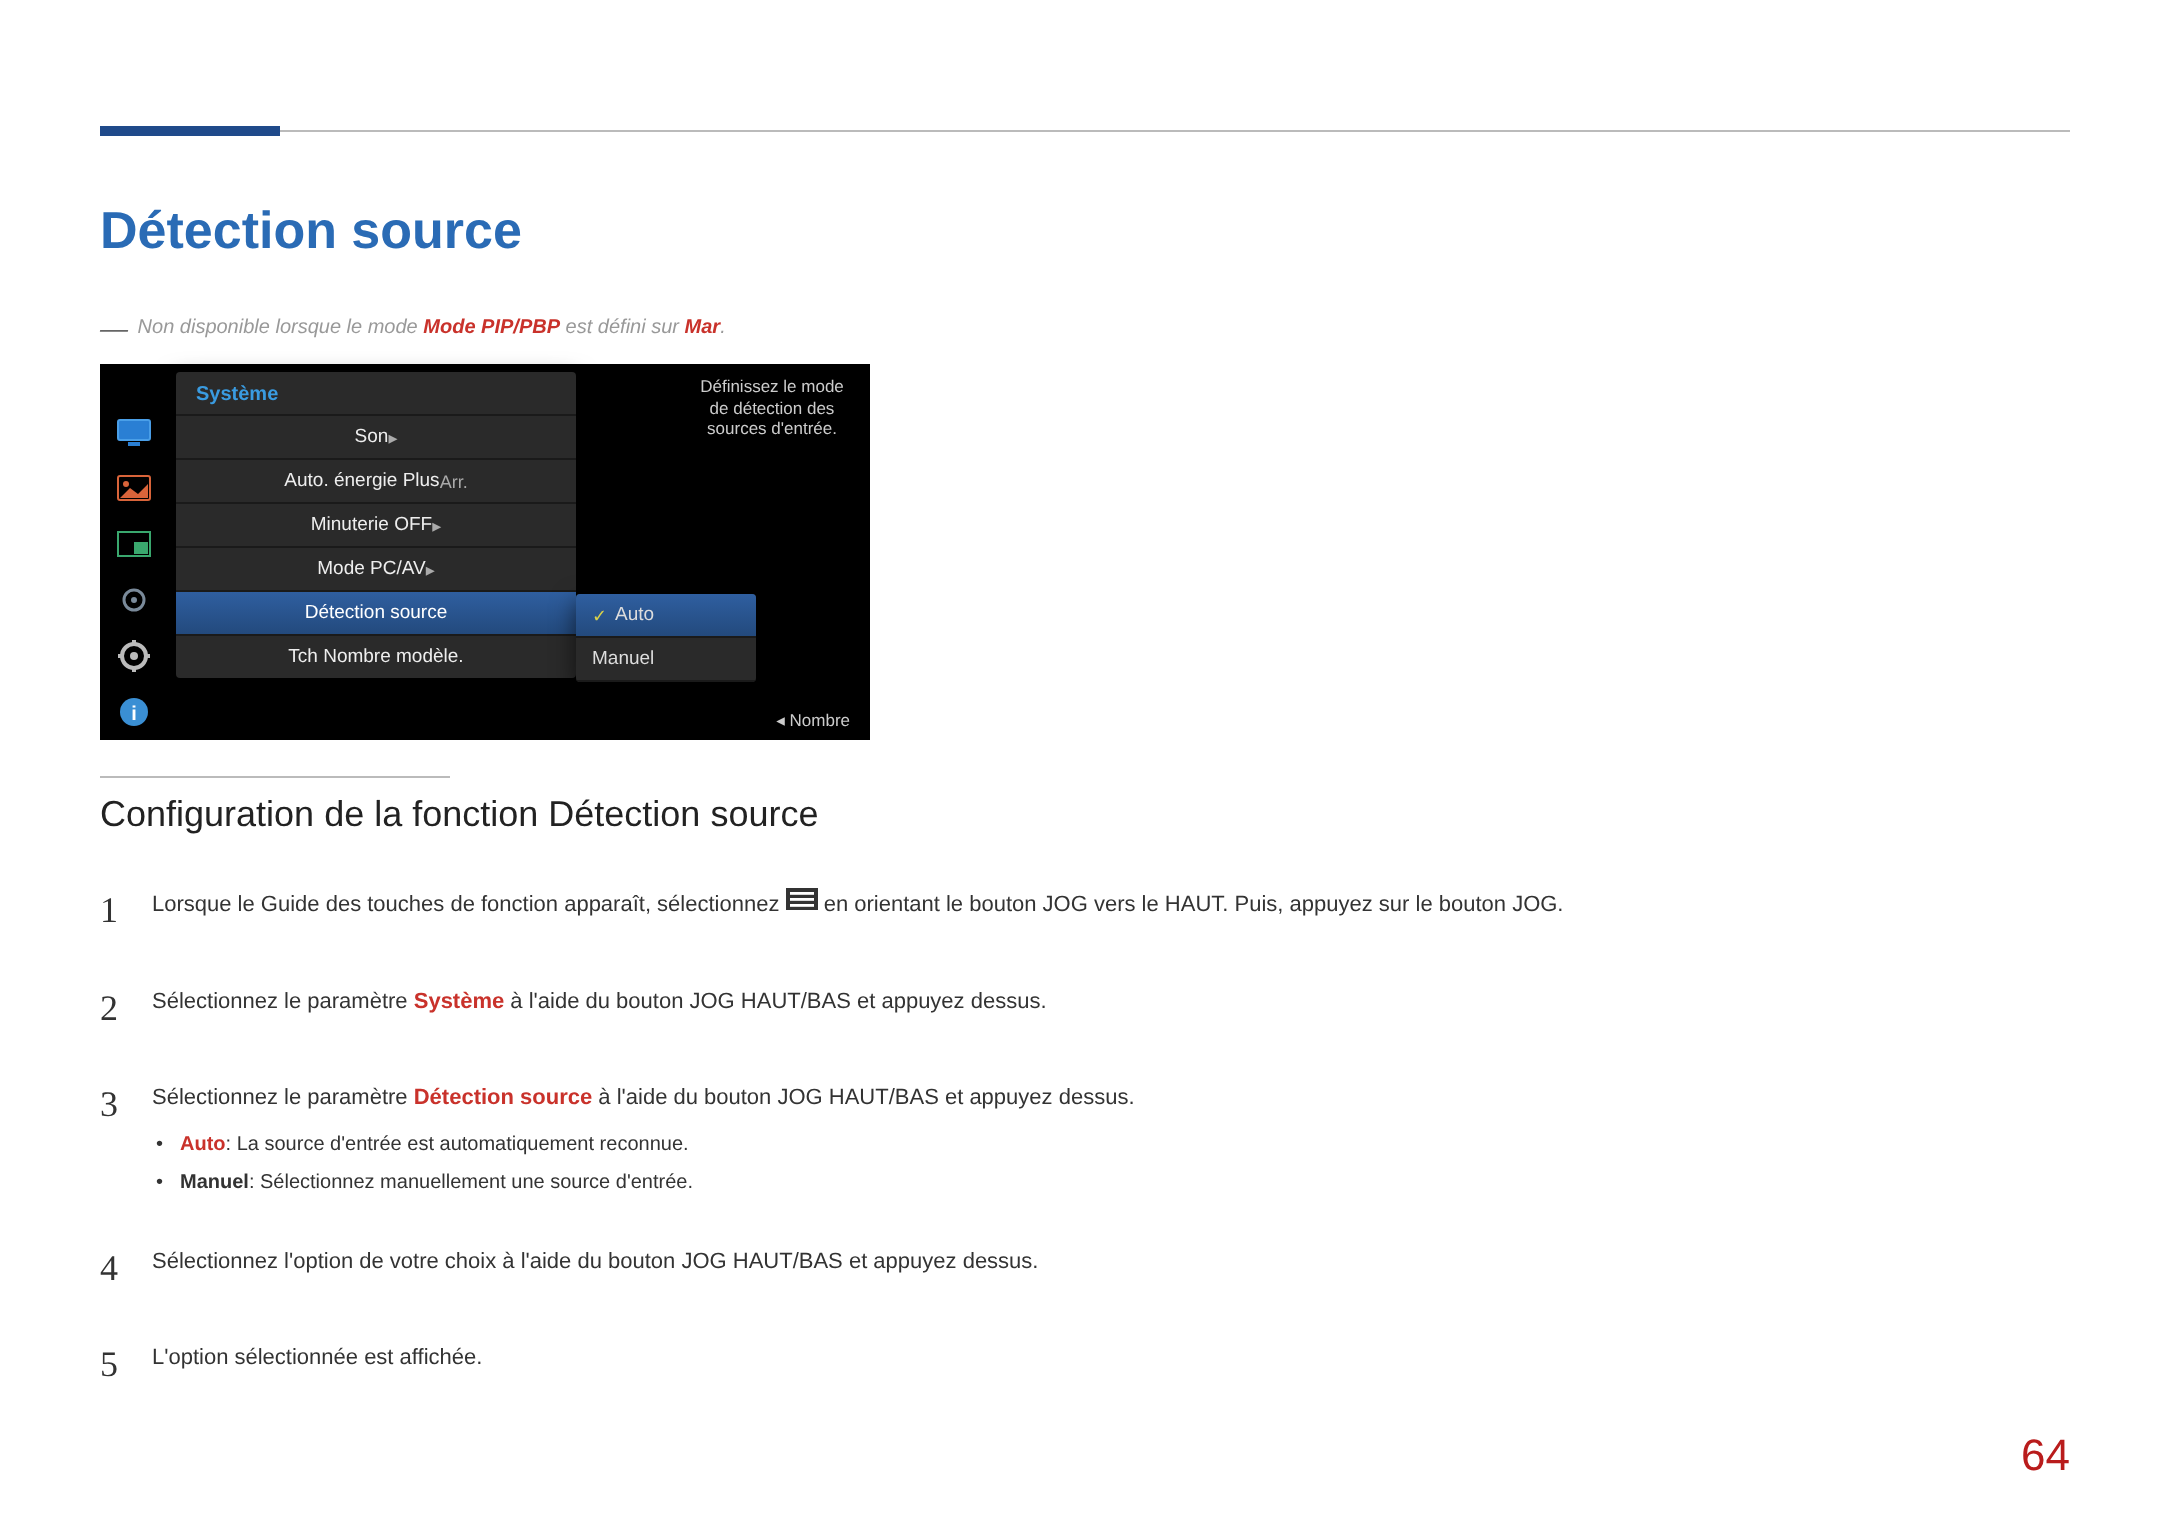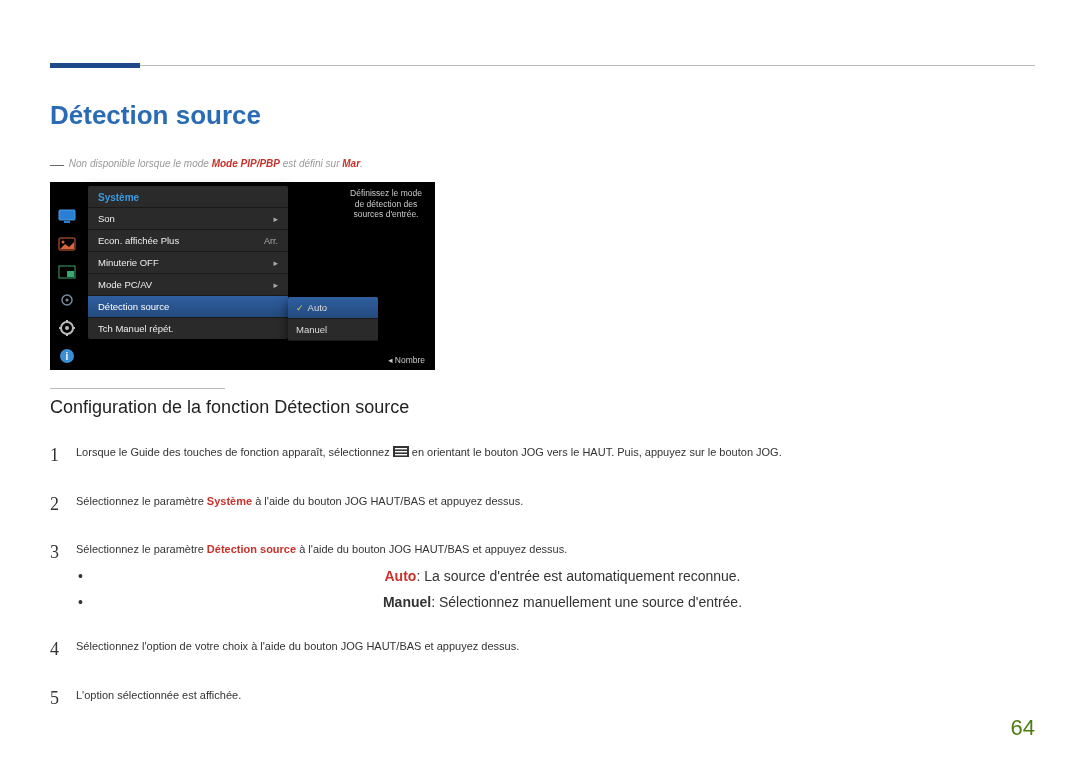--- a/index.html
+++ b/index.html
@@ -83,21 +83,21 @@
     box-shadow: 0 4px 12px rgba(0,0,0,0.6);
   }
   .osd-panel-header {
     color: #3a9be0;
     font-size: 10px;
     padding: 6px 10px 4px 10px;
     font-weight: bold;
   }
   .osd-row {
     display: flex;
-    justify-content: space-between;
+    justify-content: center;
     align-items: center;
     padding: 5px 10px;
     font-size: 9.5px;
     color: #eee;
     border-top: 1px solid #1a1a1a;
   }
   .osd-row.selected {
     background: linear-gradient(#2f5fa0, #234a7d);
     color: #fff;
   }
@@ -177,38 +177,37 @@
     width: 14px;
   }
   .step-body { flex: 1; padding-top: 3px; }
   .menu-icon-box { display:inline-block; vertical-align:middle; }
   .sub-bullets {
     list-style: none;
     padding-left: 14px;
     margin-top: 4px;
   }
   .sub-bullets li {
-    font-size: 14px;
+    font-size: 10px;
     line-height: 1.9;
     color: #333;
     position: relative;
-    text-align: center;
   }
   .sub-bullets li::before {
     content: "•";
     position: absolute;
     left: -12px;
     color: #333;
   }
   .page-num {
     position: absolute;
     bottom: 22px;
     right: 45px;
     font-size: 22px;
-    color: #4d7c0f;
+    color: #b91c1c;
   }
 </style>
 </head>
 <body>
 
 <div class="top-rule"></div>
 <div class="top-rule-accent"></div>
 
 <div class="page-wrap">
   <div class="left-col">
@@ -268,37 +267,37 @@
       </div>
 
       <div class="osd-panel">
         <div class="osd-panel-header">Système</div>
         <div id="osd-rows">
             <div class="osd-row">
               <span>Son</span>
               <span class="osd-arrow">▸</span>
             </div>
             <div class="osd-row">
-              <span>Econ. affichée Plus</span>
+              <span>Auto. énergie Plus</span>
               <span class="osd-arrow">Arr.</span>
             </div>
             <div class="osd-row">
               <span>Minuterie OFF</span>
               <span class="osd-arrow">▸</span>
             </div>
             <div class="osd-row">
               <span>Mode PC/AV</span>
               <span class="osd-arrow">▸</span>
             </div>
             <div class="osd-row selected">
               <span>Détection source</span>
               <span class="osd-arrow"></span>
             </div>
             <div class="osd-row">
-              <span>Tch Manuel répét.</span>
+              <span>Tch Nombre modèle.</span>
               <span class="osd-arrow"></span>
             </div>
           </div>
       </div>
 
       <div class="osd-info">Définissez le mode de détection des sources d'entrée.</div>
 
       <div class="osd-sub" id="osd-sub">
           <div class="osd-sub-row sel">
             <span class="check">✓</span>

